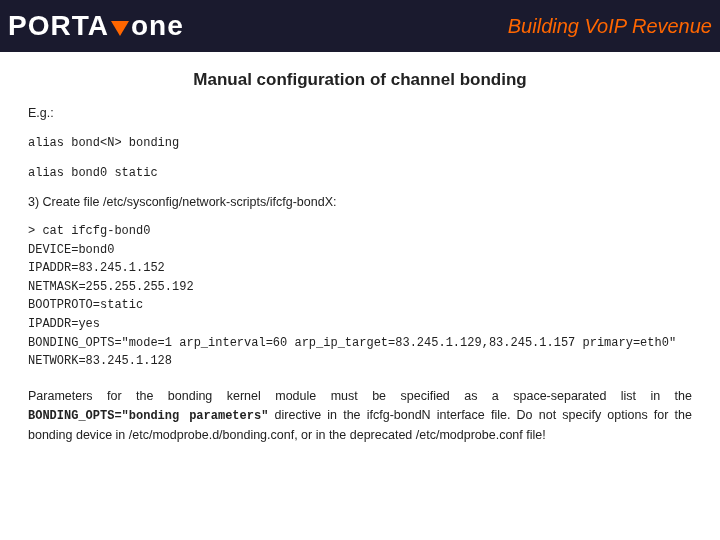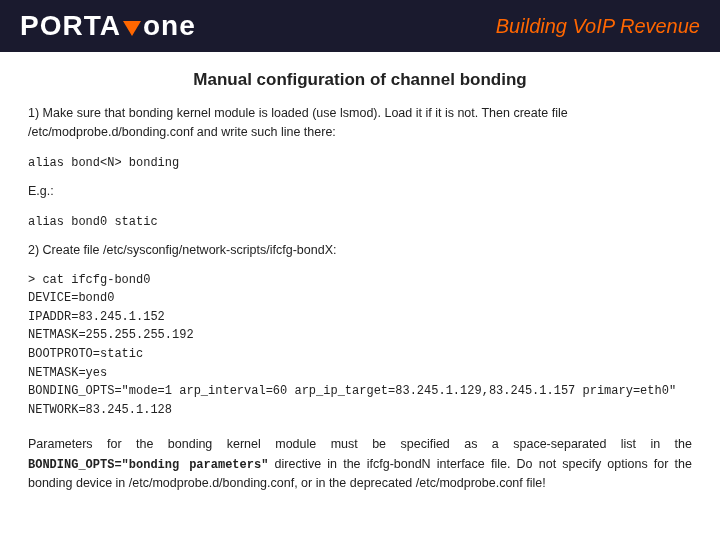--- a/index.html
+++ b/index.html
@@ -11,21 +11,21 @@
       background: #fff;
       overflow: hidden;
     }
 
     
     .header {
       display: flex;
       align-items: center;
       justify-content: space-between;
       background: #1a1a2e;
-      padding: 8px 20px;
+      padding: 8px 8px;
       height: 52px;
     }
 
     .logo-area {
       display: flex;
       align-items: center;
     }
 
     .logo-text {
       color: #fff;
@@ -103,43 +103,40 @@
     <span class="tagline">Building VoIP Revenue</span>
   </div>
 </div>
 
 <div class="content">
   <div class="page-title">Manual configuration of channel bonding</div>
 
   <div class="body-text">
 
     <p>
-      <span>1) Make sure that bonding kernel module is loaded  (use lsmod). Load it if it is not. Then create file /etc/modprobe.d/bonding.conf and write such line there:</span>
+      <span>E.g.:</span>
     </p>
     <p>
       <span class="mono">alias bond&lt;N&gt; bonding</span>
-    </p>
-    <p>
-      <span>E.g.:</span>
     </p>
     <p>
       <span class="mono">alias bond0 static</span>
     </p>
 
     <div class="section2">
       <p>
-        <span>2) Create file /etc/sysconfig/network-scripts/ifcfg-bondX:</span>
+        <span>3) Create file /etc/sysconfig/network-scripts/ifcfg-bondX:</span>
       </p>
       <div>
         <div class="mono">&gt; cat ifcfg-bond0</div>
         <div class="mono">DEVICE=bond0</div>
         <div class="mono">IPADDR=83.245.1.152</div>
         <div class="mono">NETMASK=255.255.255.192</div>
         <div class="mono">BOOTPROTO=static</div>
-        <div class="mono">NETMASK=yes</div>
+        <div class="mono">IPADDR=yes</div>
         <div class="mono">BONDING_OPTS="mode=1 arp_interval=60 arp_ip_target=83.245.1.129,83.245.1.157 primary=eth0"</div>
         <div class="mono">NETWORK=83.245.1.128</div>
       </div>
     </div>
 
     <div class="params-section">
       <span>Parameters  for  the  bonding  kernel  module  must  be  specified  as  a  space-separated  list  in  the </span><span class="bold-mono">BONDING_OPTS="bonding parameters"</span><span> directive in the ifcfg-bondN interface file. Do not specify options for the bonding device in /etc/modprobe.d/bonding.conf, or in the deprecated /etc/modprobe.conf file!</span>
     </div>
 
   </div>

